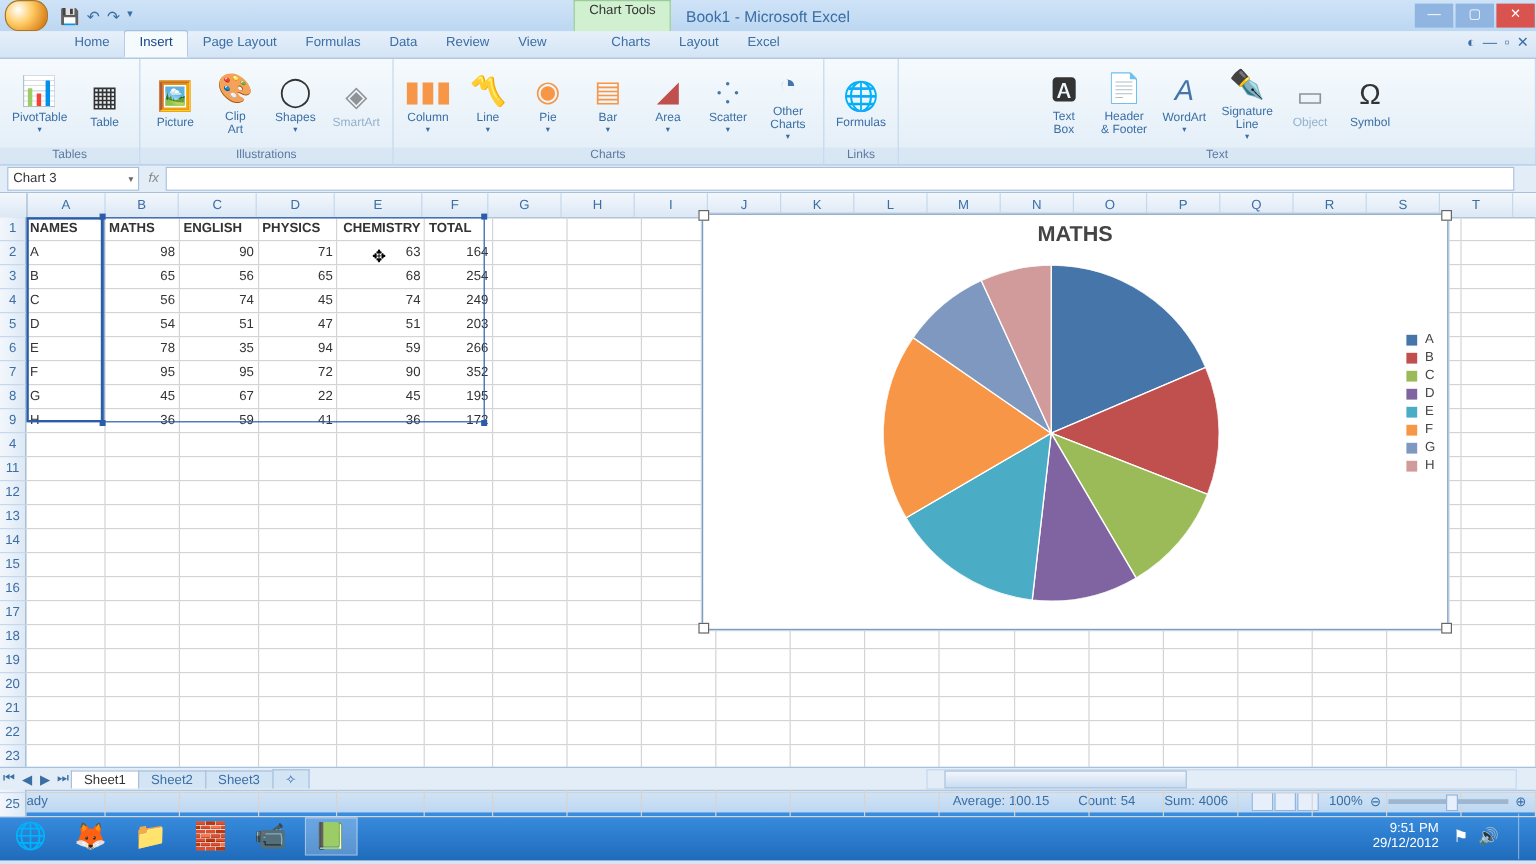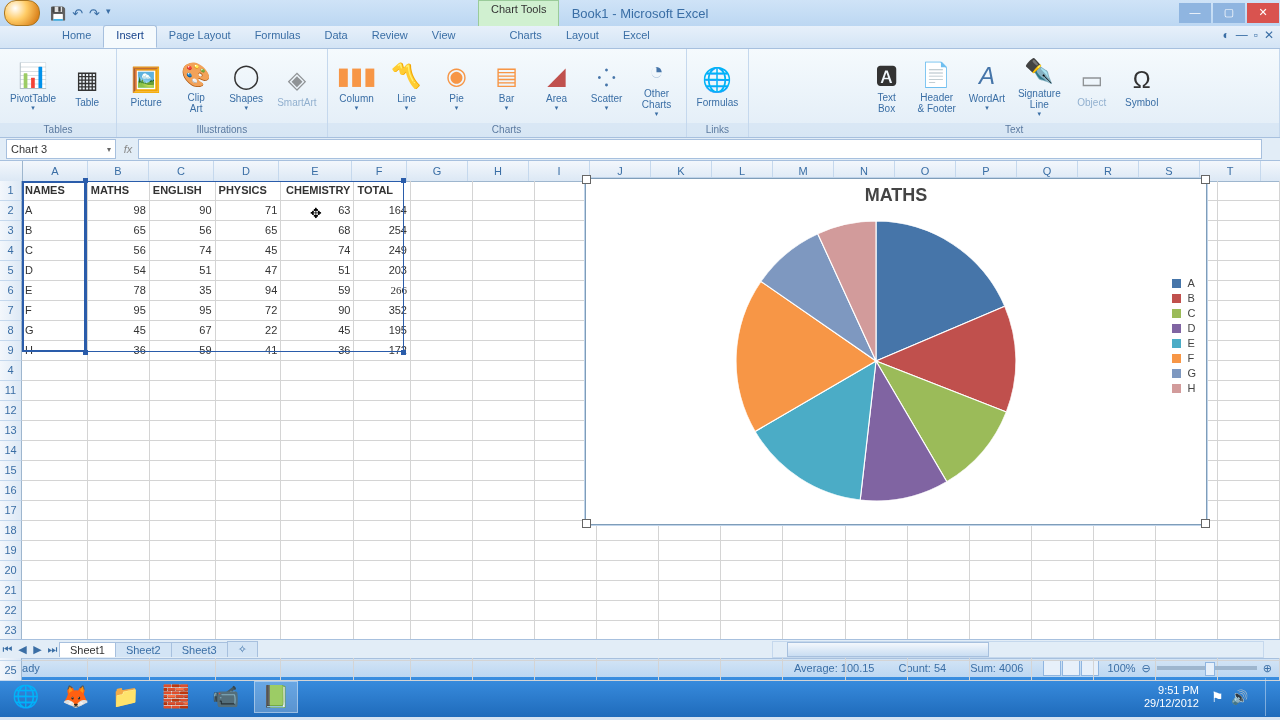--- a/index.html
+++ b/index.html
@@ -415,21 +415,21 @@
         <div class="cell" style="width: 60px;"></div>
         <div class="cell" style="width: 60px;"></div>
         <div class="cell" style="width: 60px;"></div>
       </div>
       <div class="row">
         <div class="cell" style="width: 64px;">E</div>
         <div class="cell" style="width: 60px; text-align: right;">78</div>
         <div class="cell" style="width: 64px; text-align: right;">35</div>
         <div class="cell" style="width: 64px; text-align: right;">94</div>
         <div class="cell" style="width: 72px; text-align: right;">59</div>
-        <div class="cell" style="width: 54px; text-align: right; font-family: Liberation Serif, serif;">266</div>
+        <div class="cell" style="width: 54px; text-align: right;">266</div>
         <div class="cell" style="width: 60px;"></div>
         <div class="cell" style="width: 60px;"></div>
         <div class="cell" style="width: 60px;"></div>
         <div class="cell" style="width: 60px;"></div>
         <div class="cell" style="width: 60px;"></div>
         <div class="cell" style="width: 60px;"></div>
         <div class="cell" style="width: 60px;"></div>
         <div class="cell" style="width: 60px;"></div>
         <div class="cell" style="width: 60px;"></div>
         <div class="cell" style="width: 60px;"></div>

